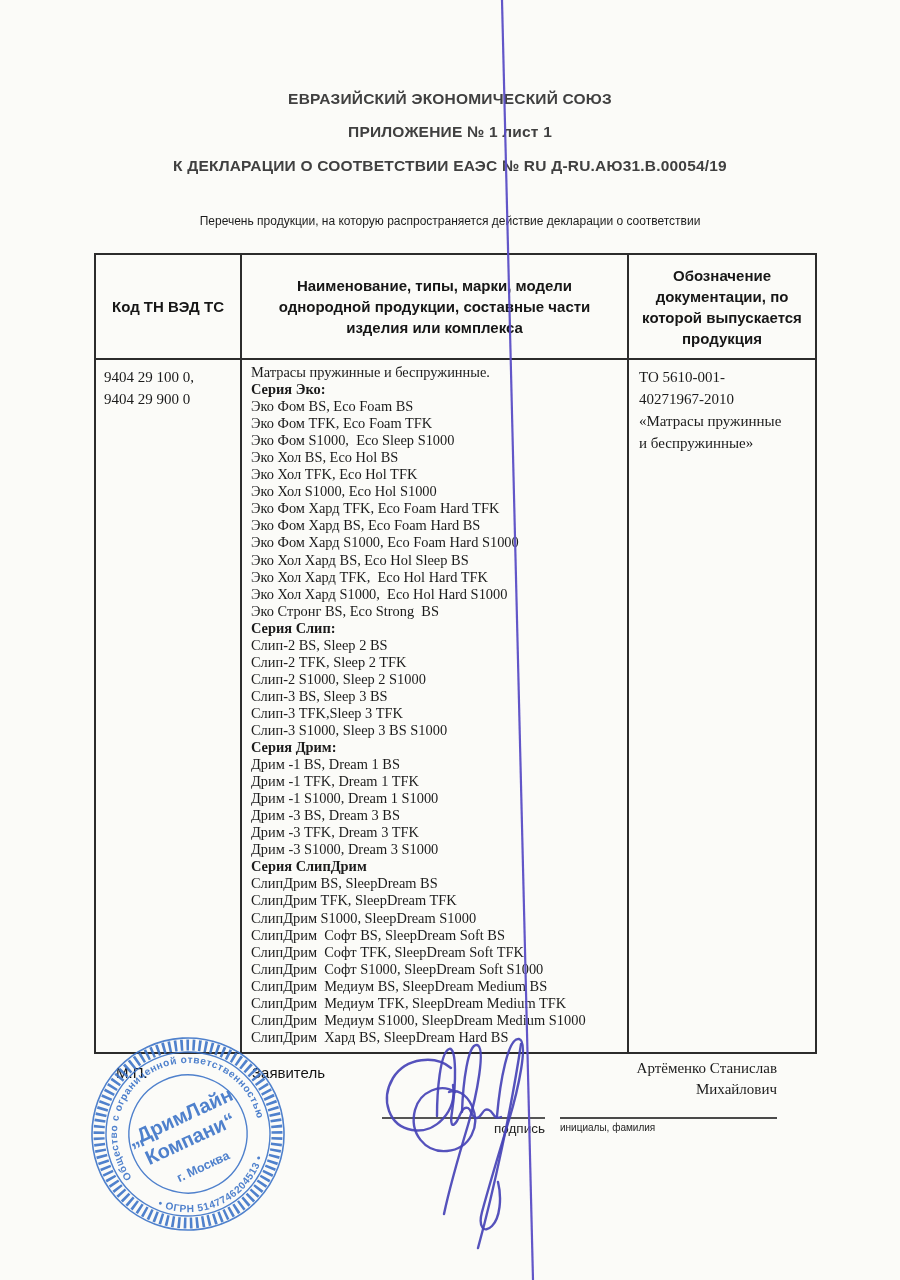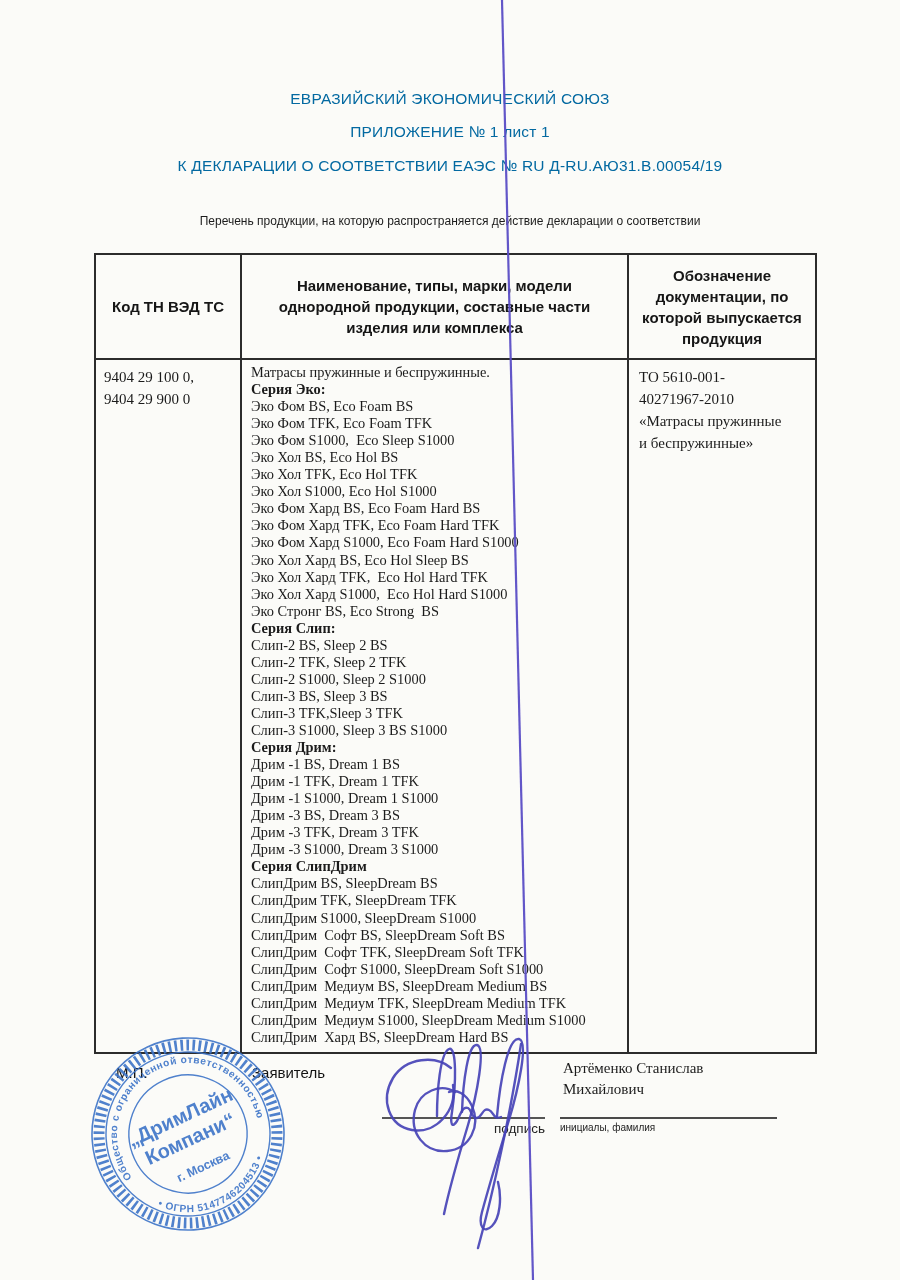--- a/index.html
+++ b/index.html
@@ -3,21 +3,21 @@
 <meta charset="utf-8">
 <style>
   html,body{margin:0;padding:0}
   body{
     width:900px;height:1280px;position:relative;overflow:hidden;
     background:#fbfbf8;color:#131313;
     font-family:"Liberation Sans",sans-serif;
   }
   .abs{position:absolute}
   
-  .hdr{left:0;width:900px;text-align:center;font-weight:400;font-size:15.5px;letter-spacing:.2px;color:#0369a1}
+  .hdr{left:0;width:900px;text-align:center;font-weight:700;font-size:15.5px;letter-spacing:.2px;color:#404040}
   #h-union{top:90px}
   #h-appendix{top:123px}
   #h-declaration{top:157px}
   #subtitle{left:0;top:214px;width:900px;text-align:center;font-size:12px;font-weight:400;color:#1c1c1c}
   
   #tbl{
     left:94px;top:253px;width:723px;height:801px;box-sizing:border-box;
     border:2px solid #2c2c2c;display:grid;
     grid-template-columns:146px 387px 1fr;
     grid-template-rows:105px 1fr;
@@ -31,21 +31,21 @@
   #code-cell{font-size:15px;line-height:22px;padding:6px 4px 0 8px}
   #prod-cell{font-size:14.4px;line-height:17.05px;padding:4px 14px 0 9px}
   #prod-cell div{white-space:pre}
   #prod-cell div.b{font-weight:700}
   #doc-cell{font-size:15px;line-height:22px;padding:6px 2px 0 10px}
   
   #mp{left:116px;top:1064px;font-size:15px}
   #applicant{left:252px;top:1064px;font-size:15px}
   #sign-line{left:382px;top:1117px;width:163px;border-top:2px solid #555}
   #sign-label{left:382px;top:1121px;width:163px;text-align:right;font-size:13.5px;color:#242424}
-  #name-block{left:563px;top:1058px;width:214px;text-align:left;
+  #name-block{left:563px;top:1058px;width:214px;text-align:right;
     font-family:"Liberation Serif",serif;font-size:15px;line-height:21px;color:#1b1b1b}
   #name-line{left:560px;top:1117px;width:217px;border-top:2px solid #4a4a4a}
   #name-label{left:560px;top:1122px;width:217px;text-align:left;font-size:10px;color:#242424}
   
   #stamp{left:78px;top:1024px;width:220px;height:220px;opacity:.9}
   #stamp circle{fill:none;stroke:var(--stamp)}
   #stamp text, #stamp textPath{fill:var(--stamp)}
   .ringtext{font-family:"Liberation Sans",sans-serif;font-size:10.2px;letter-spacing:.6px;font-weight:700}
   .stamp-big{font-family:"Liberation Sans",sans-serif;font-weight:700;font-size:20px;text-anchor:middle}
   .stamp-small{font-family:"Liberation Sans",sans-serif;font-weight:700;font-size:12.5px;text-anchor:middle}
@@ -73,22 +73,22 @@
     </div>
   <div class="cell vline bcell" id="prod-cell">
       <div>Матрасы пружинные и беспружинные.</div>
       <div class="b">Серия Эко:</div>
       <div>Эко Фом BS, Eco Foam BS</div>
       <div>Эко Фом TFK, Eco Foam TFK</div>
       <div>Эко Фом S1000,  Eco Sleep S1000</div>
       <div>Эко Хол BS, Eco Hol BS</div>
       <div>Эко Хол TFK, Eco Hol TFK</div>
       <div>Эко Хол S1000, Eco Hol S1000</div>
+      <div>Эко Фом Хард TFK, Eco Foam Hard TFK</div>
       <div>Эко Фом Хард BS, Eco Foam Hard BS</div>
-      <div>Эко Фом Хард TFK, Eco Foam Hard TFK</div>
       <div>Эко Фом Хард S1000, Eco Foam Hard S1000</div>
       <div>Эко Хол Хард BS, Eco Hol Sleep BS</div>
       <div>Эко Хол Хард TFK,  Eco Hol Hard TFK</div>
       <div>Эко Хол Хард S1000,  Eco Hol Hard S1000</div>
       <div>Эко Стронг BS, Eco Strong  BS</div>
       <div class="b">Серия Слип:</div>
       <div>Слип-2 BS, Sleep 2 BS</div>
       <div>Слип-2 TFK, Sleep 2 TFK</div>
       <div>Слип-2 S1000, Sleep 2 S1000</div>
       <div>Слип-3 BS, Sleep 3 BS</div>

